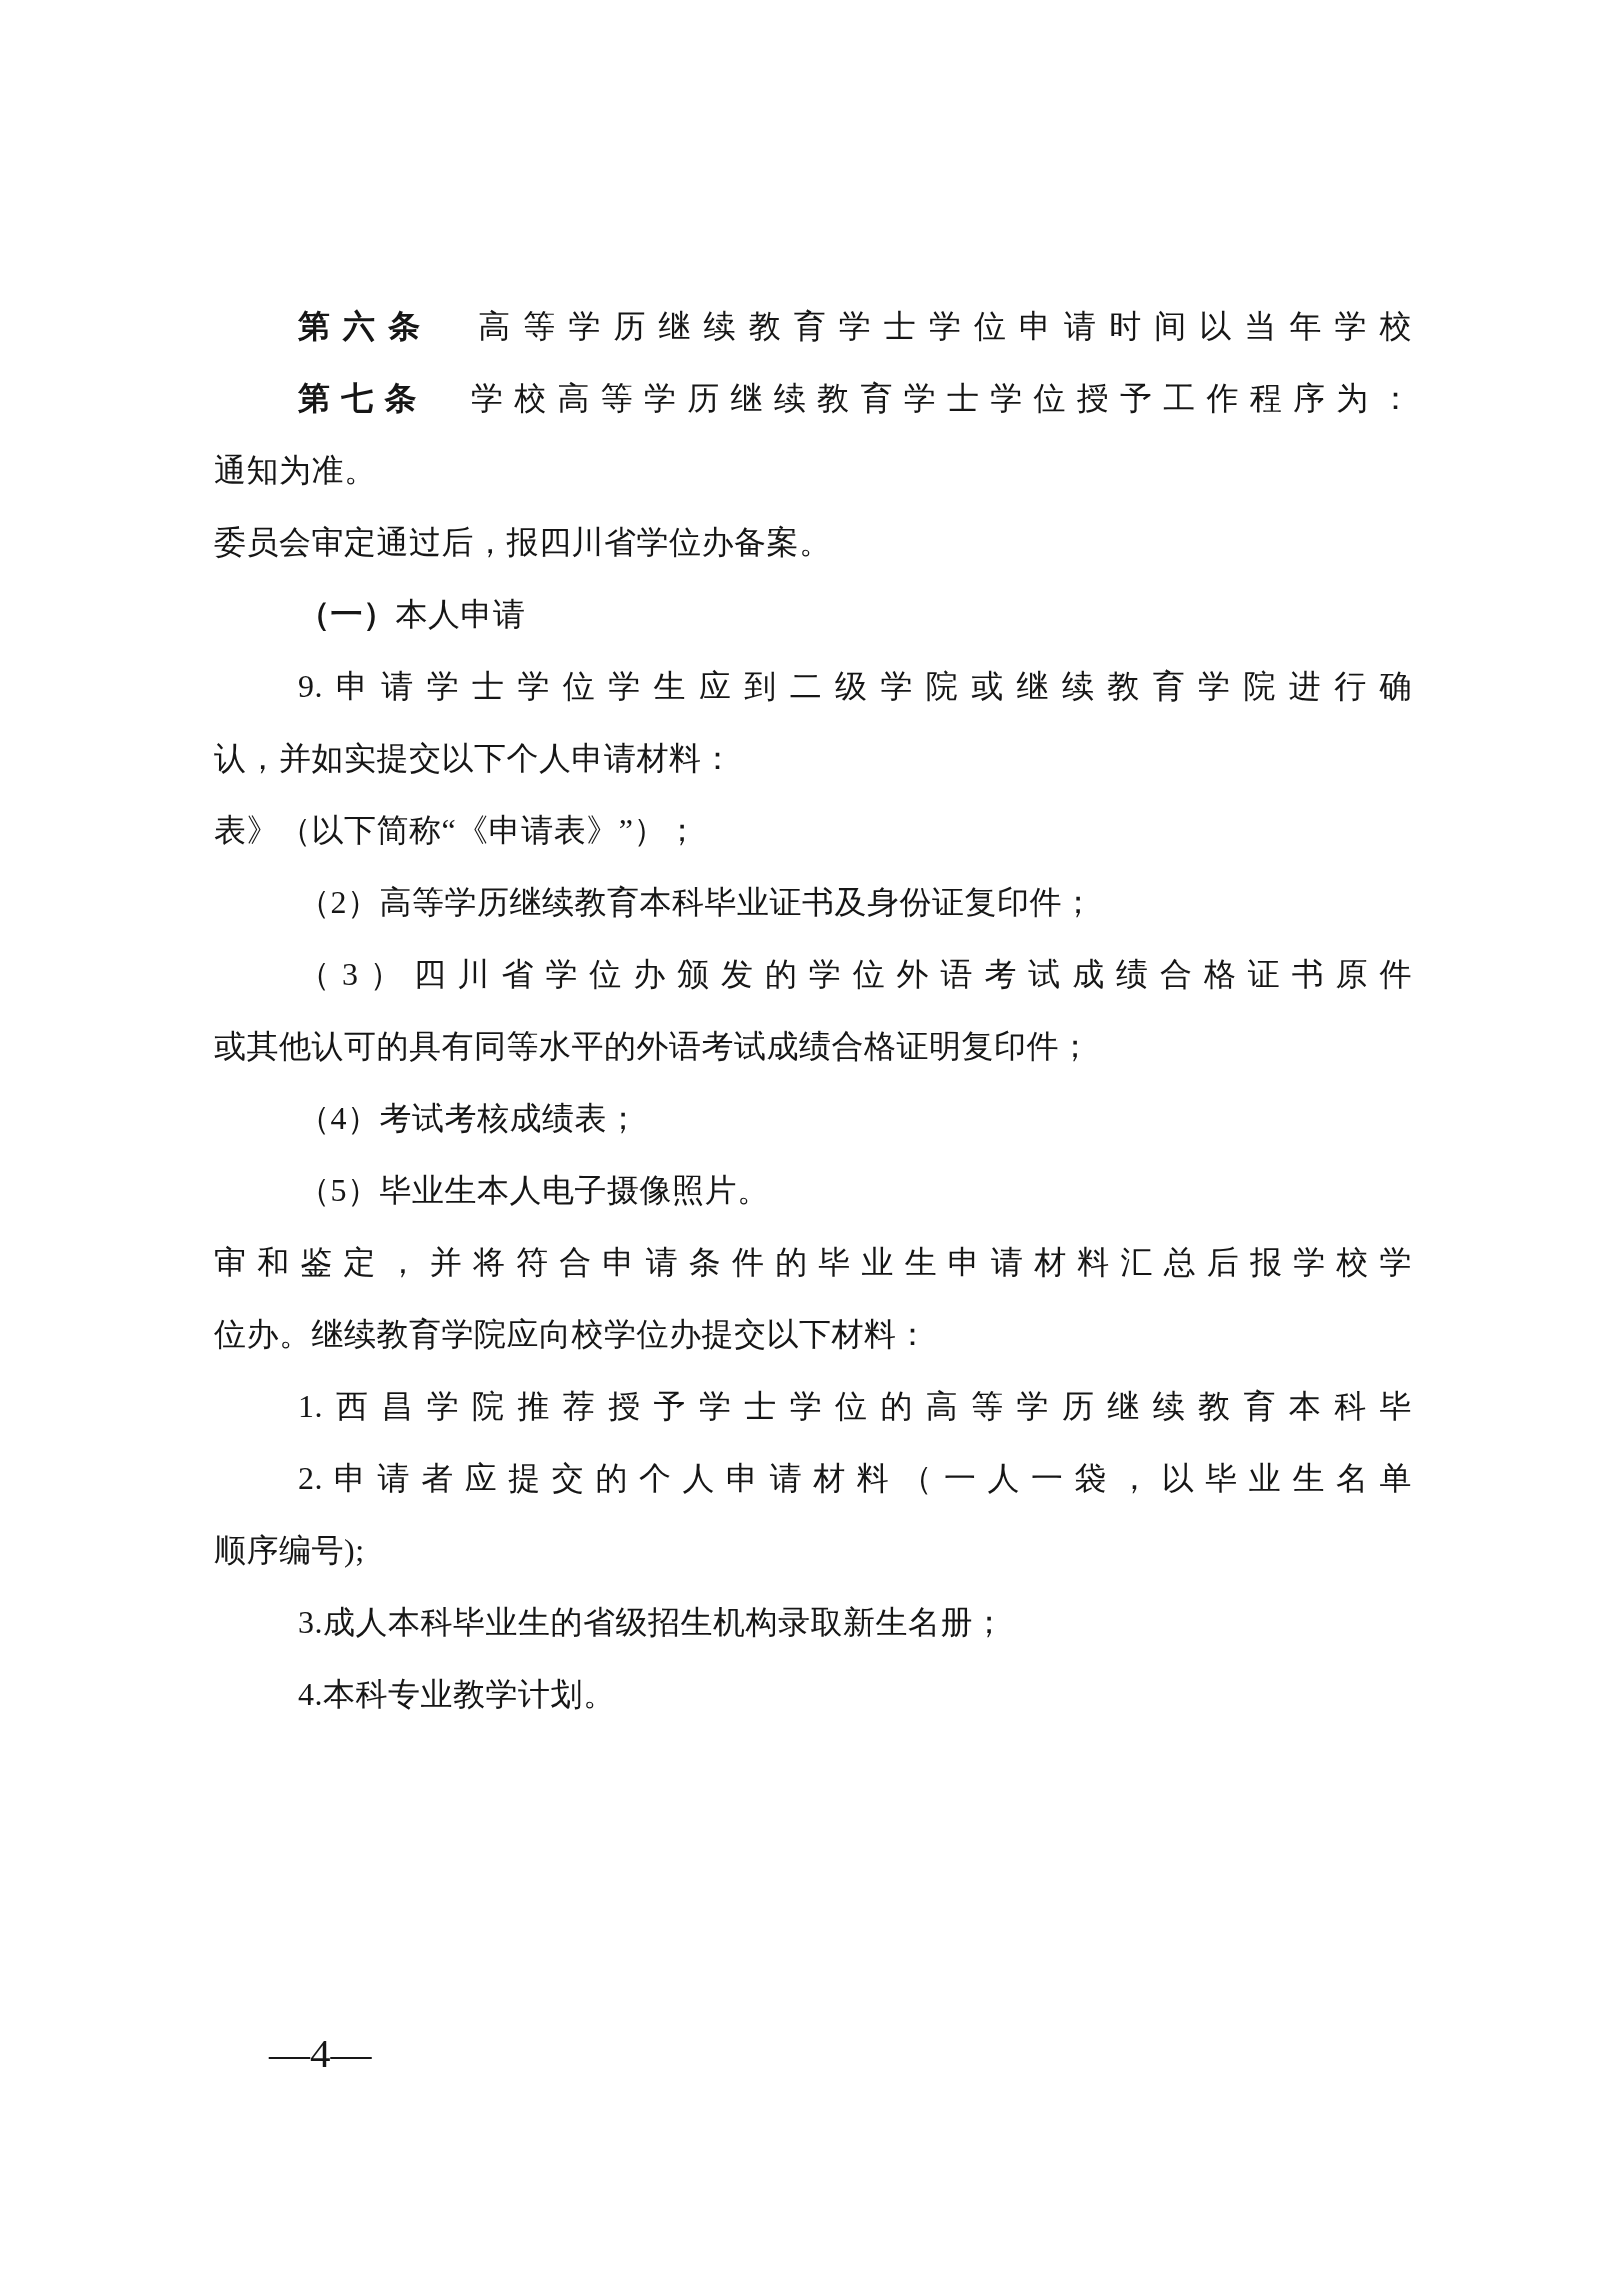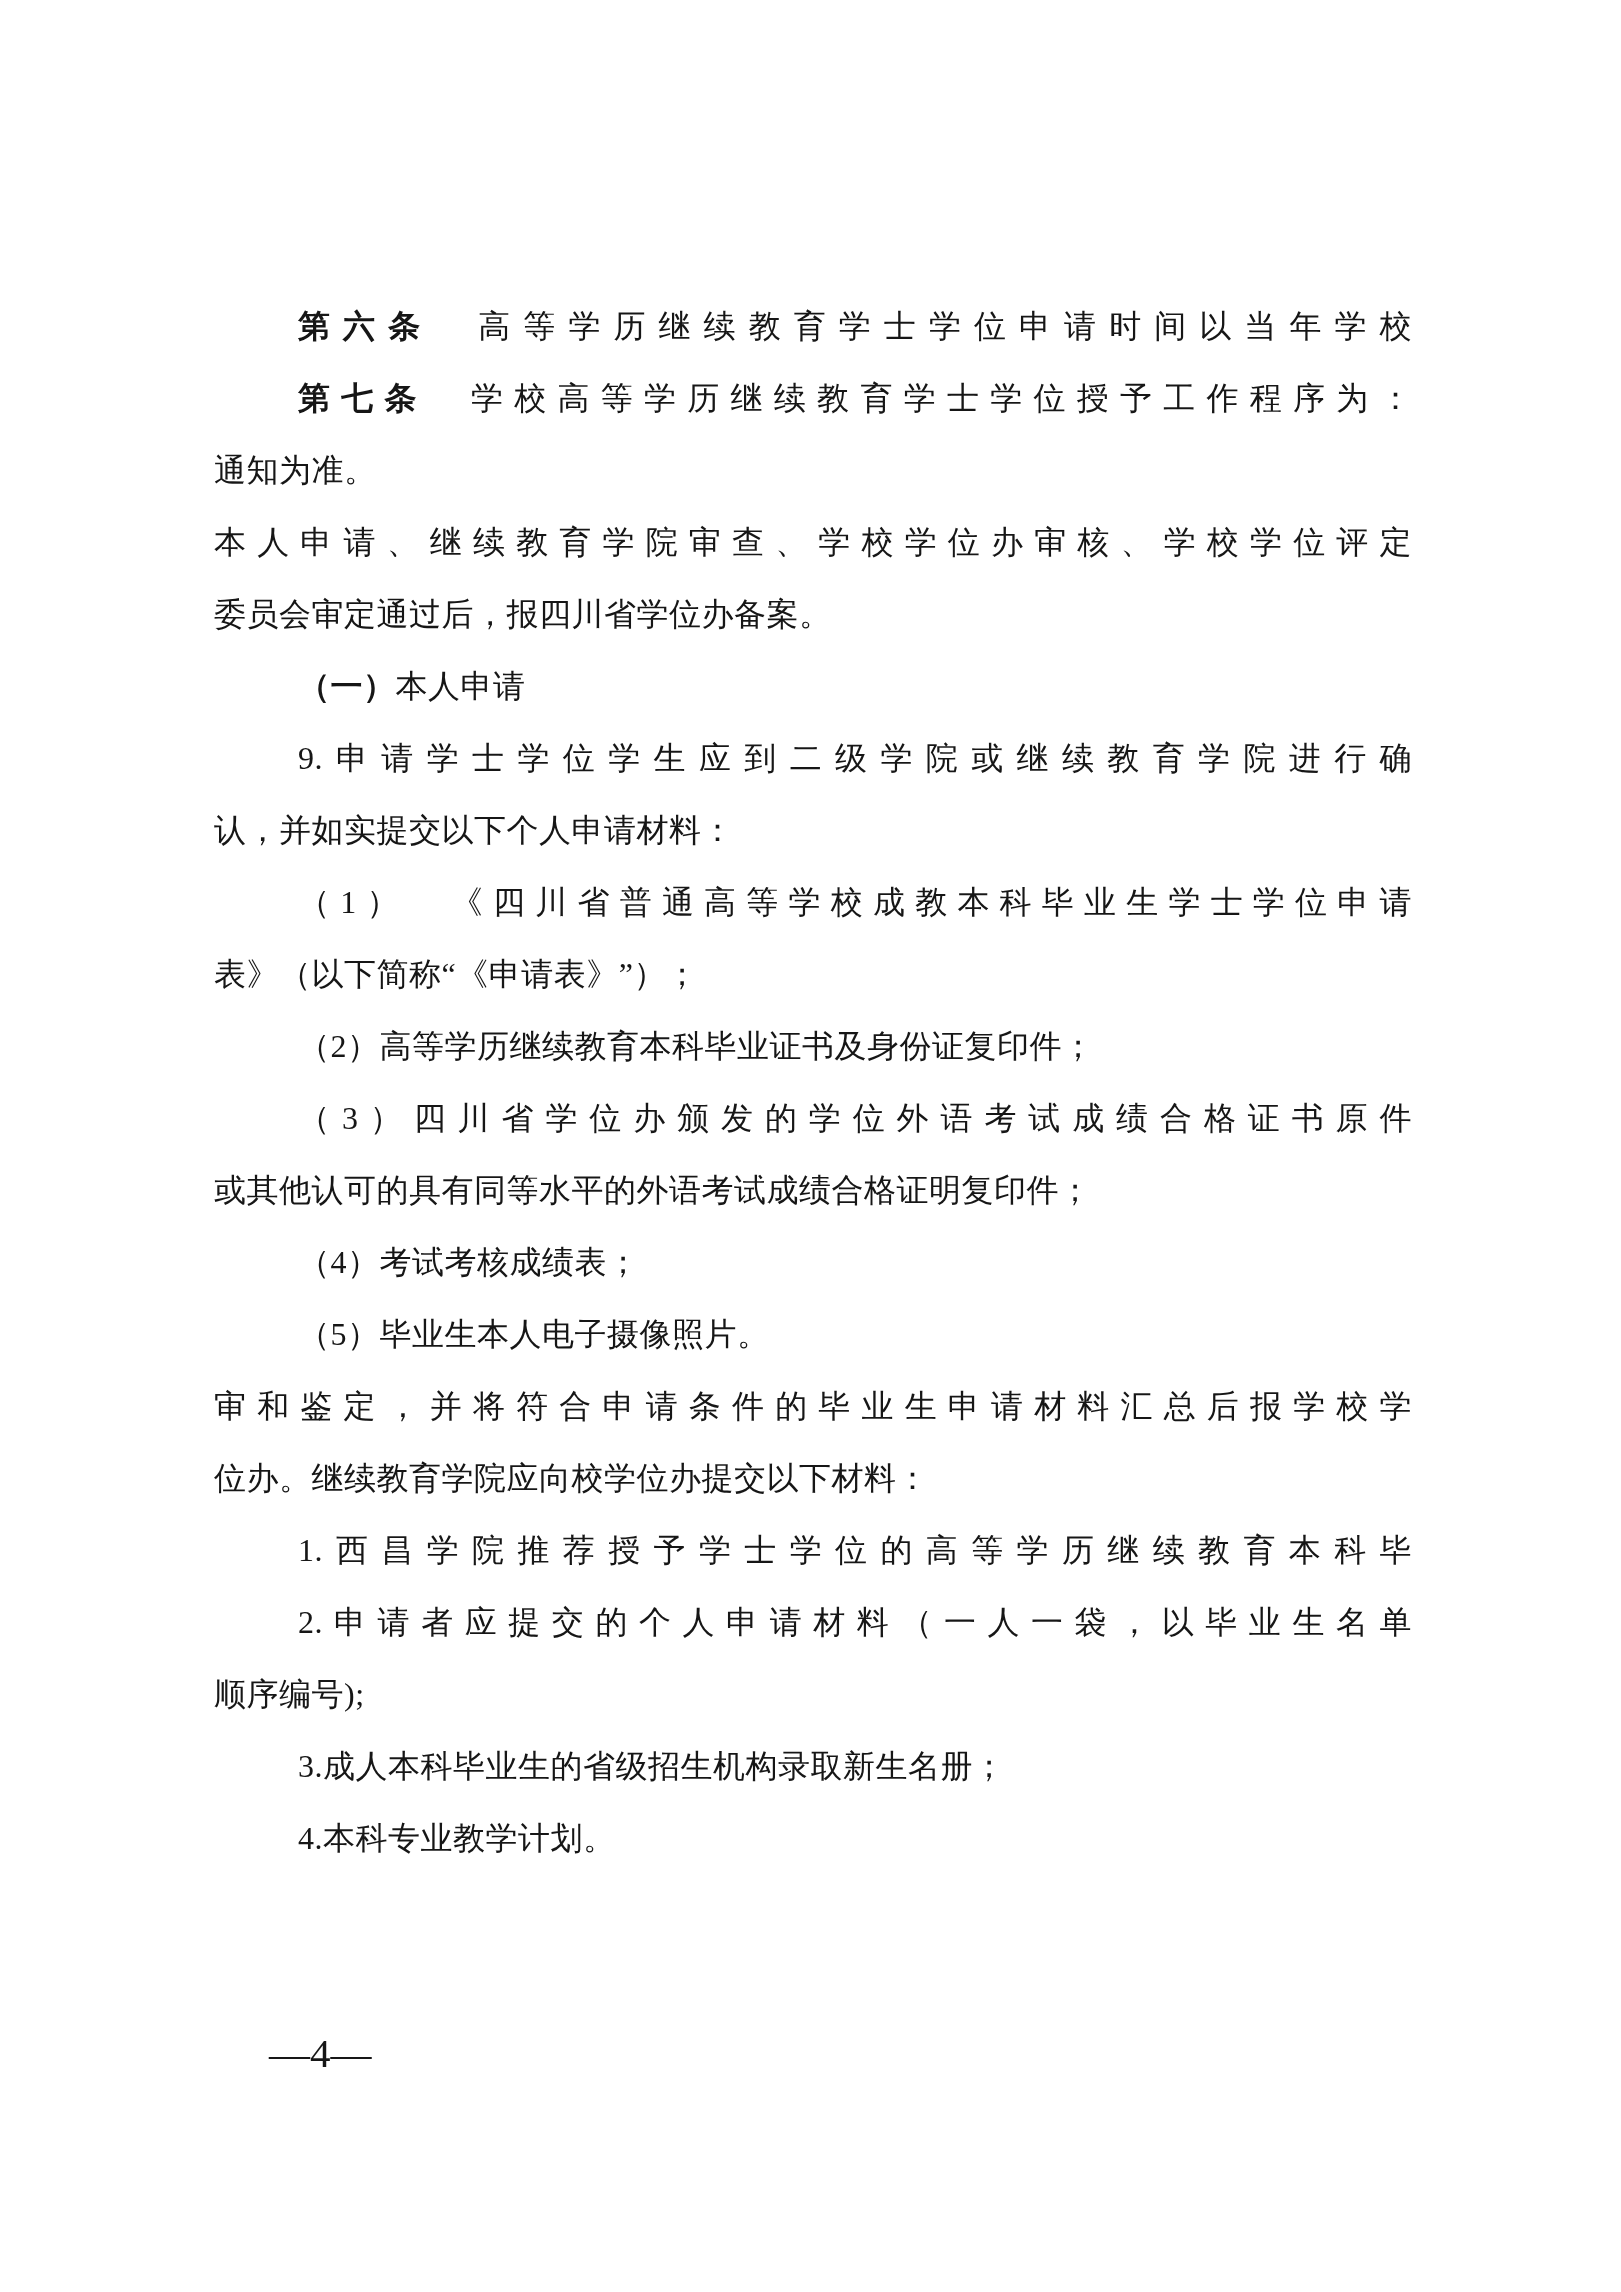--- a/index.html
+++ b/index.html
@@ -54,26 +54,24 @@
   }
 </style>
 </head>
 <body>
 
 <div class="page">
   <div class="doc">
       <div class="line fill indent"><span class="hd">第六条</span><span class="tx">　高等学历继续教育学士学位申请时间以当年学校</span></div>
       <div class="line fill indent"><span class="hd">第七条</span><span class="tx">　学校高等学历继续教育学士学位授予工作程序为：</span></div>
       <div class="line"><span class="tx">通知为准。</span></div>
-      <div class="line fill"><span class="tx">本人申请、继续教育学院审查、学校学位办审核、学校学位评定</span></div>
       <div class="line"><span class="tx">委员会审定通过后，报四川省学位办备案。</span></div>
       <div class="line indent"><span class="hd">（一）</span><span class="tx">本人申请</span></div>
       <div class="line fill indent"><span class="tx">9.申请学士学位学生应到二级学院或继续教育学院进行确</span></div>
       <div class="line"><span class="tx">认，并如实提交以下个人申请材料：</span></div>
-      <div class="line fill indent"><span class="tx">（1）　《四川省普通高等学校成教本科毕业生学士学位申请</span></div>
       <div class="line"><span class="tx">表》（以下简称“《申请表》”）；</span></div>
       <div class="line indent"><span class="tx">（2）高等学历继续教育本科毕业证书及身份证复印件；</span></div>
       <div class="line fill indent"><span class="tx">（3）四川省学位办颁发的学位外语考试成绩合格证书原件</span></div>
       <div class="line"><span class="tx">或其他认可的具有同等水平的外语考试成绩合格证明复印件；</span></div>
       <div class="line indent"><span class="tx">（4）考试考核成绩表；</span></div>
       <div class="line indent"><span class="tx">（5）毕业生本人电子摄像照片。</span></div>
       <div class="line fill"><span class="tx">审和鉴定，并将符合申请条件的毕业生申请材料汇总后报学校学</span></div>
       <div class="line"><span class="tx">位办。继续教育学院应向校学位办提交以下材料：</span></div>
       <div class="line fill indent"><span class="tx">1.西昌学院推荐授予学士学位的高等学历继续教育本科毕</span></div>
       <div class="line fill indent"><span class="tx">2.申请者应提交的个人申请材料（一人一袋，以毕业生名单</span></div>

